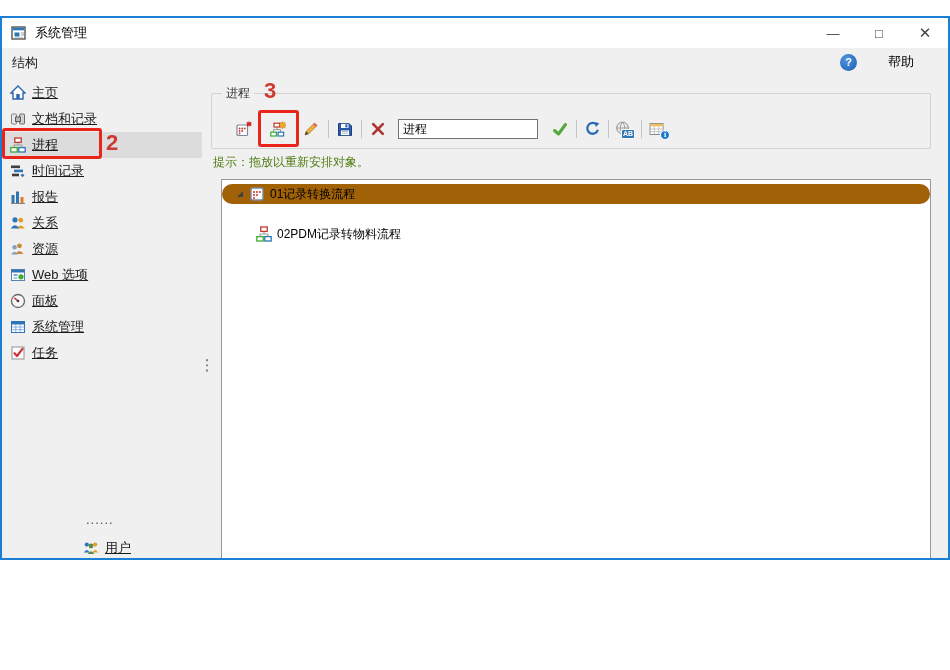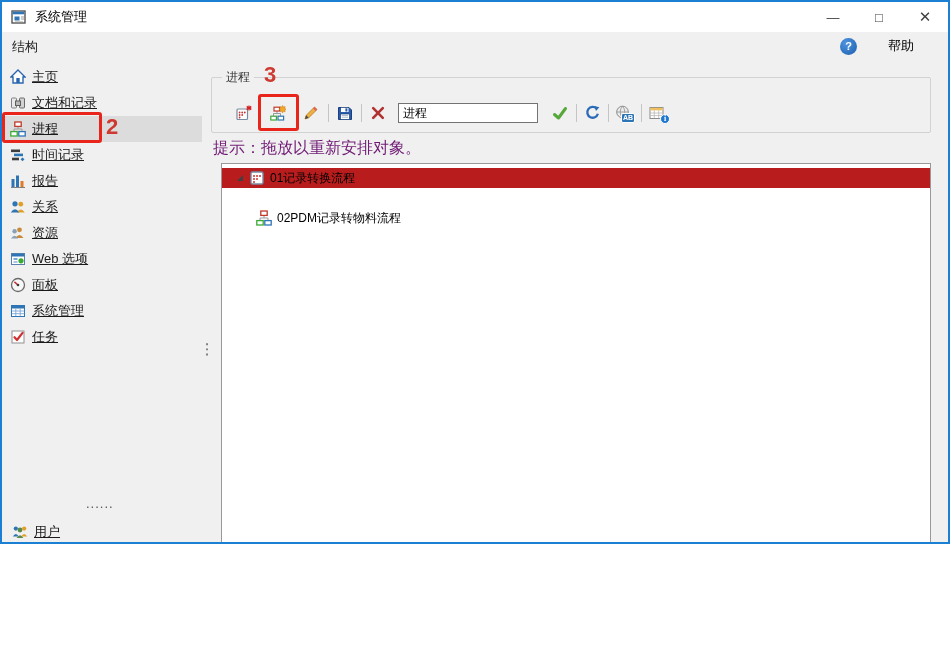--- a/index.html
+++ b/index.html
@@ -1,65 +1,65 @@
 <!DOCTYPE html>
 <html><head>
 <meta charset="utf-8">
 <style>
   html,body{margin:0;padding:0;background:#fff;}
   *{box-sizing:border-box;}
   .window{
     position:relative;width:950px;height:544px;
     background:#f0f0f0;border:2px solid #1b7fd4;
-    font-family:"Liberation Sans",sans-serif;color:#1a1a1a;overflow:hidden;
+    font-family:"Liberation Sans",sans-serif;color:#1a1a1a;overflow:hidden;margin-top:16px;
   }
   
   .titlebar{position:absolute;left:0;top:0;width:946px;height:30px;background:#ffffff;display:flex;align-items:center;}
   .app-icon{width:18px;height:18px;margin-left:8px;display:inline-flex;}
   .title-text{margin-left:7px;font-size:13px;color:#000;}
   .win-controls{position:absolute;right:0;top:0;height:30px;display:flex;}
   .wbtn{width:46px;height:30px;display:flex;align-items:center;justify-content:center;font-size:13px;color:#404040;cursor:default;}
   .wbtn.close{font-size:15px;}
   
   .section-title{position:absolute;left:10px;top:36px;font-size:13px;color:#1a1a1a;}
   .help-area{position:absolute;right:34px;top:35px;display:flex;align-items:center;}
   .help-circle{width:17px;height:17px;border-radius:50%;background:radial-gradient(circle at 35% 30%,#4f94e0,#1b5fae);color:#fff;
     font-size:11px;font-weight:bold;display:flex;align-items:center;justify-content:center;margin-right:31px;}
   .help-label{font-size:13px;color:#000;}
   
   .nav-item{position:absolute;left:0;width:200px;height:26px;display:flex;align-items:center;cursor:default;text-decoration:underline;}
   .nav-item.selected{background:#dcdcdc;}
   .nav-item .nicon{width:16px;height:16px;margin-left:8px;display:inline-flex;flex:none;}
   .nav-item .nlabel{margin-left:6px;font-size:13px;white-space:nowrap;}
-  .nav-item.big{height:36px;}
+  .nav-item.big{height:36px;justify-content:center;}
   .nav-item.big .nicon{margin-left:10px;}
   .overflow-dots{position:absolute;left:84px;top:494px;font-size:13px;color:#555;letter-spacing:1px;}
   .splitter{position:absolute;left:199px;top:334px;width:12px;height:26px;display:flex;align-items:center;justify-content:center;
     font-size:15px;color:#666;cursor:ns-resize;}
   
   .red-box{position:absolute;border:3px solid #e8241b;border-radius:3px;pointer-events:none;}
   .red-num{position:absolute;color:#cd3a31;font-size:22px;font-weight:bold;font-family:"Liberation Sans",sans-serif;}
   
   .groupbox{position:absolute;left:209px;top:75px;width:720px;height:56px;border:1px solid #d2d2d2;border-radius:2px;}
   .groupbox-label{position:absolute;left:10px;top:-9px;background:#f0f0f0;padding:0 4px;font-size:12px;color:#333;}
   .tbtn{position:absolute;top:22px;width:26px;height:26px;display:flex;align-items:center;justify-content:center;cursor:default;}
   .tsep{position:absolute;top:26px;width:1px;height:18px;background:#c5c5c5;}
   .toolbar-input{position:absolute;left:186px;top:25px;width:140px;height:20px;border:1px solid #737373;background:#fff;
     font-size:12px;font-family:"Liberation Sans",sans-serif;padding:0 4px;color:#000;}
   .badge-ab{position:absolute;right:-2px;bottom:-1px;background:#2e75b6;color:#fff;font-size:7px;font-weight:bold;
     padding:0 1px;border-radius:2px;border:1px solid #fff;line-height:8px;}
   .badge-i{position:absolute;right:-3px;bottom:-2px;width:10px;height:10px;border-radius:50%;background:#1e78d0;color:#fff;
     font-size:8px;font-weight:bold;display:flex;align-items:center;justify-content:center;border:1px solid #fff;font-family:"Liberation Serif",serif;}
   .icon-wrap{position:relative;width:18px;height:17px;display:inline-flex;}
   
-  .hint{position:absolute;left:211px;top:136px;font-size:16px;color:#701a75;}
+  .hint{position:absolute;left:211px;top:136px;font-size:12px;color:#4d7c0f;}
   
   .tree-panel{position:absolute;left:219px;top:161px;width:710px;height:488px;background:#fff;border:1px solid #999;overflow:hidden;}
   .tree-row{position:absolute;left:0;width:708px;height:20px;display:flex;align-items:center;font-size:12px;color:#000;cursor:default;}
-  .tree-row.selected{background:#b91c1c;}
+  .tree-row.selected{background:#a16207;border-radius:10px;}
   .tree-expander{width:10px;height:10px;margin-left:13px;display:inline-flex;flex:none;}
   .tree-icon{width:16px;height:16px;display:inline-flex;flex:none;}
   .tree-row .tlabel{margin-left:5px;white-space:nowrap;}
   svg{display:block;}
 </style>
 </head>
 <body>
 
 <div class="window">
 

